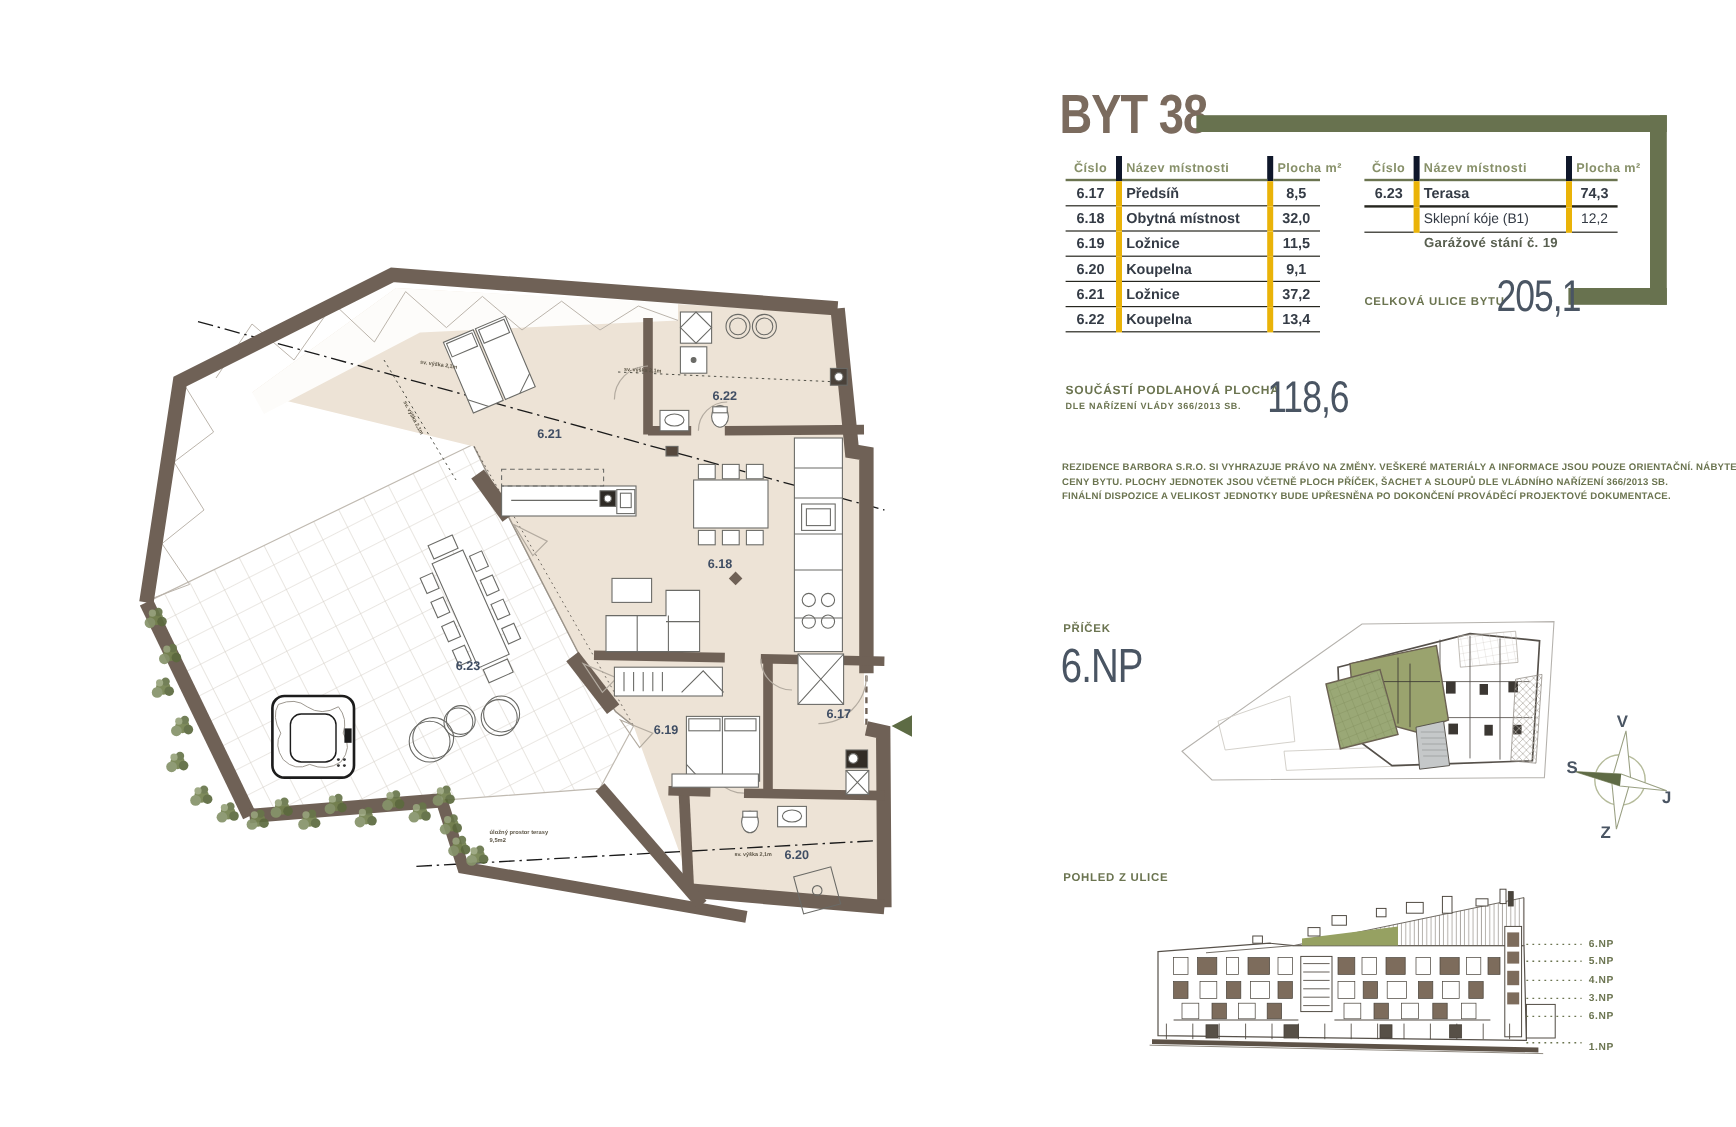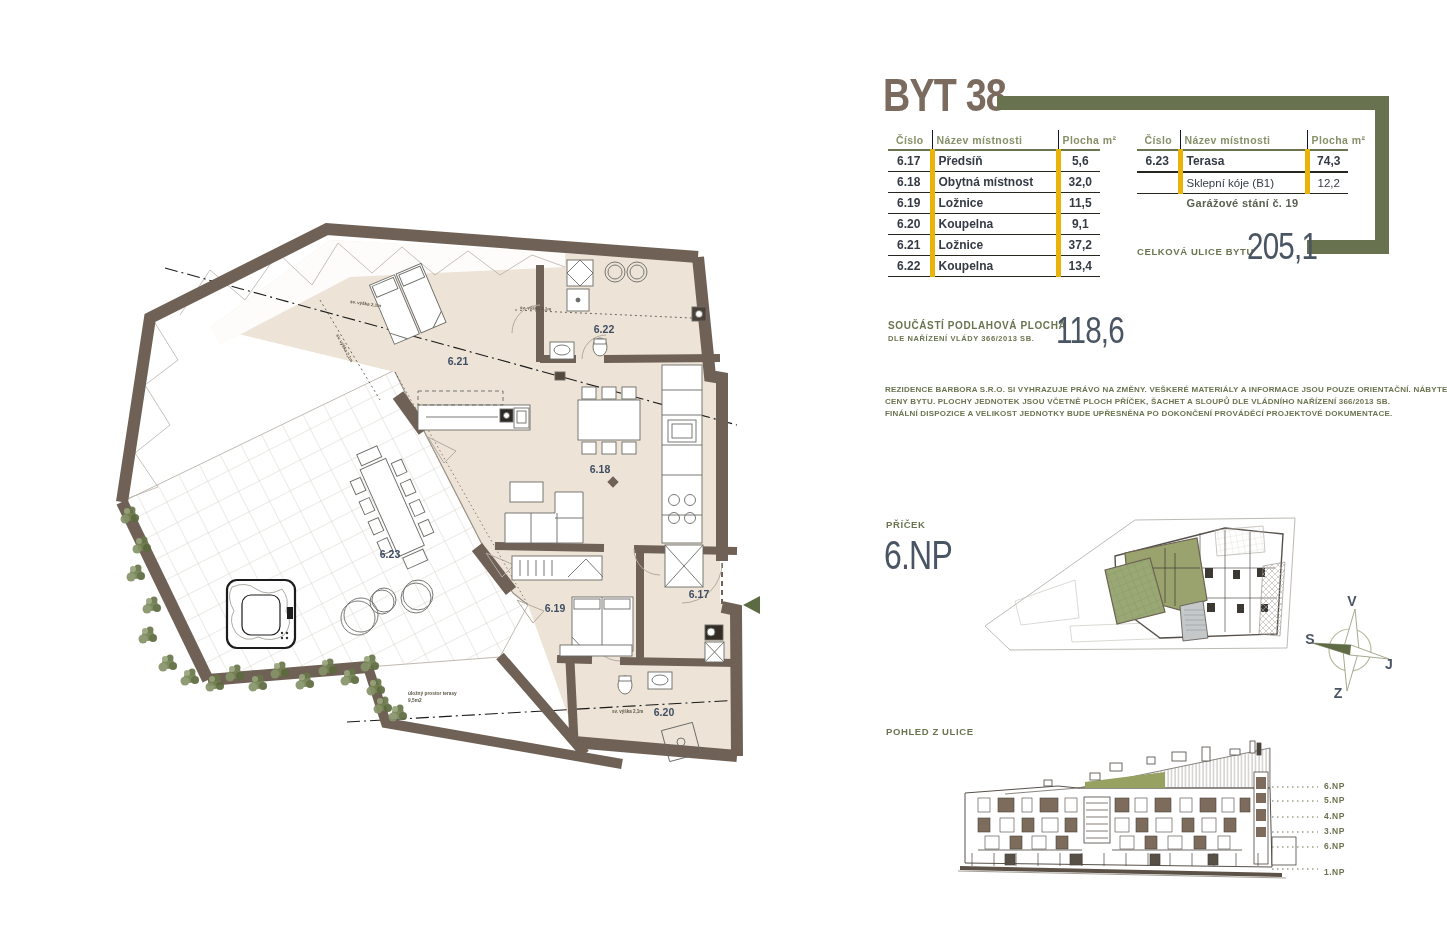--- a/index.html
+++ b/index.html
@@ -8,21 +8,21 @@
   .abs{position:absolute;}
   .olive{color:#6b7450;font-weight:700;letter-spacing:.6px;}
   .title{font-size:46px;font-weight:700;color:#7b6b5e;letter-spacing:-1px;
          transform:scaleX(.82);transform-origin:left top;white-space:nowrap;}
   .bignum{font-size:37px;font-weight:500;color:#4a5563;letter-spacing:-1px;
           transform:scaleX(.8);transform-origin:left top;white-space:nowrap;}
   .bar{background:#68724f;}
   .rtable{position:absolute;border-collapse:collapse;table-layout:fixed;}
   .rtable th{color:#879069;font-size:10.5px;font-weight:700;letter-spacing:.4px;
              border-bottom:2px solid #6b7450;padding:2px 4px;height:15px;white-space:nowrap;}
-  .rtable th+th{border-left:1px solid #0f172a;margin-left:43px;}
+  .rtable th+th{border-left:5px solid #0f172a;margin-left:43px;}
   .rtable td{border-bottom:1px solid #26261f;font-weight:700;color:#343b45;
              font-size:12px;height:20px;padding:0 4px;white-space:nowrap;}
   .rtable td+td{border-left:5px solid #eab308;}
   .rtable .c{text-align:center;}
   .rtable .al{text-align:left;}
   .rtable tr.thin td{font-weight:400;font-size:11.5px;}
   .seclabel{font-size:9.5px;}
   .disc{font-size:8px;font-weight:700;color:#6b7450;line-height:12px;white-space:nowrap;letter-spacing:.2px;}
   .flabel{font-size:8.5px;font-weight:700;color:#6b7450;letter-spacing:.5px;}
   .garage{font-size:11px;font-weight:700;color:#596050;letter-spacing:.3px;text-align:center;}
@@ -266,21 +266,21 @@
         <tr>
       <th class="c">Číslo</th>
       <th class="al">Název místnosti</th>
       <th class="c">Plocha m²</th>
     </tr>
       </thead>
     <tbody>
       <tr>
           <td class="c">6.17</td>
           <td class="al">Předsíň</td>
-          <td class="c">5,6</td>
+          <td class="c">8,5</td>
         </tr>
       <tr>
           <td class="c">6.18</td>
           <td class="al">Obytná místnost</td>
           <td class="c">32,0</td>
         </tr>
       <tr>
           <td class="c">6.19</td>
           <td class="al">Ložnice</td>
           <td class="c">11,5</td>

